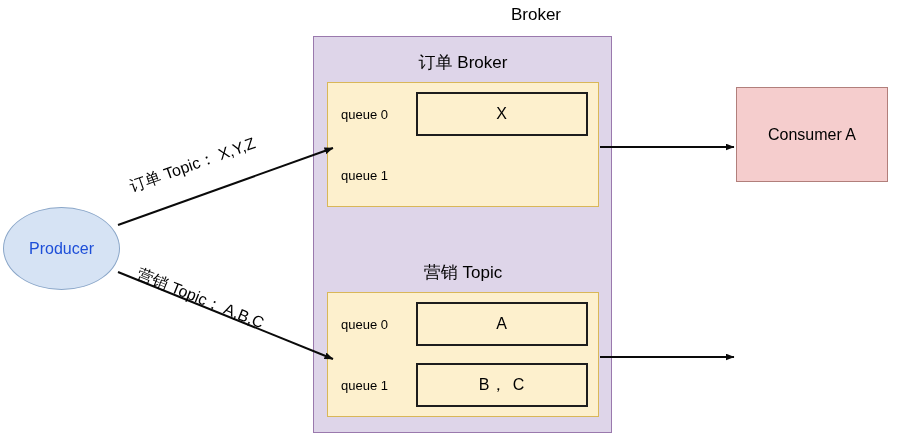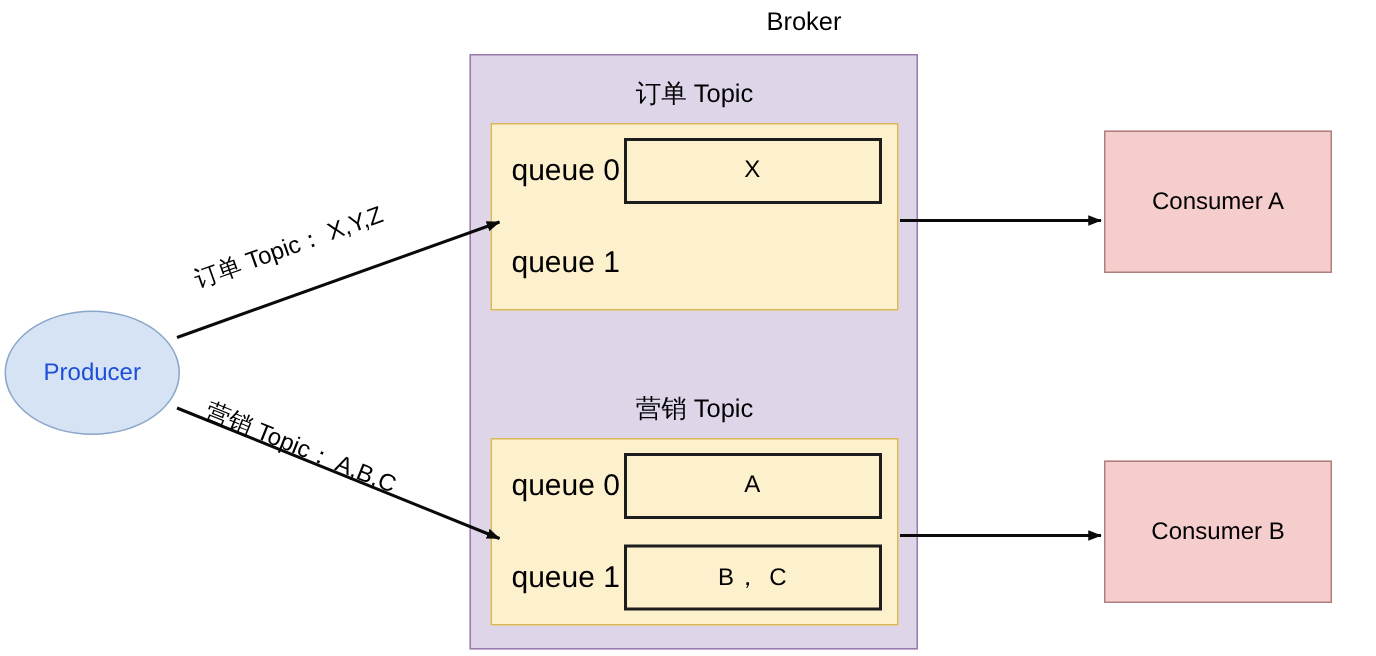--- a/index.html
+++ b/index.html
@@ -55,21 +55,21 @@
     padding: 9px 10px 9px 10px;
   }
   .queue-row {
     display: flex;
     align-items: center;
     height: 44px;
   }
   .queue-row + .queue-row { margin-top: 17px; align-items: center; }
   .queue-label {
     width: 78px;
-    font-size: 20px;
+    font-size: 13px;
     color: #000000;
     flex: 0 0 78px;
     padding-left: 3px;
     box-sizing: border-box;
   }
   .queue-cell {
     flex: 1 1 auto;
     height: 44px;
     border: 2px solid #1d1d1d;
     background: #fdf0cd;
@@ -141,21 +141,21 @@
 </style>
 </head>
 <body>
 
 <div id="canvas">
 
   <div class="abs" id="broker-title">Broker</div>
 
   <div class="abs" id="broker-box"></div>
 
-  <div class="abs topic-title" id="topic-orders-title">订单 Topic</div>
+  <div class="abs topic-title" id="topic-orders-title">订单 Broker</div>
   <div class="abs topic-box" id="topic-orders-box">
     <div class="queue-row">
       <div class="queue-label">queue 0</div>
       <div class="queue-cell">X</div>
     </div>
     <div class="queue-row">
       <div class="queue-label">queue 1</div>
     </div>
   </div>
 
@@ -167,21 +167,20 @@
     </div>
     <div class="queue-row">
       <div class="queue-label">queue 1</div>
       <div class="queue-cell">B， C</div>
     </div>
   </div>
 
   <div class="abs" id="producer-node">Producer</div>
 
   <div class="abs consumer-box" id="consumer-a-box">Consumer A</div>
-  <div class="abs consumer-box" id="consumer-b-box">Consumer B</div>
 
   <svg class="abs" id="edges" viewBox="0 0 917 437" width="917" height="437">
     <defs>
       <marker id="arrowhead" markerWidth="9" markerHeight="7" refX="8.5" refY="3.5" orient="auto" markerUnits="userSpaceOnUse">
         <polygon points="0 0, 9 3.5, 0 7" fill="#0a0a0a"></polygon>
       </marker>
     </defs>
 
     <line class="edge-line" x1="118" y1="225" x2="333" y2="148" marker-end="url(#arrowhead)"></line>
     <text class="edge-label" x="132" y="192" transform="rotate(-19.7 132 192)">订单 Topic： X,Y,Z</text>

